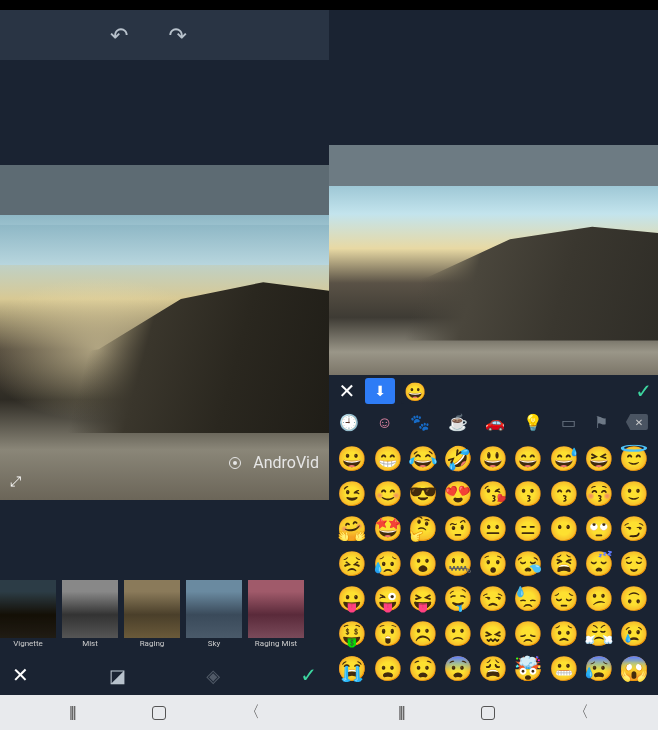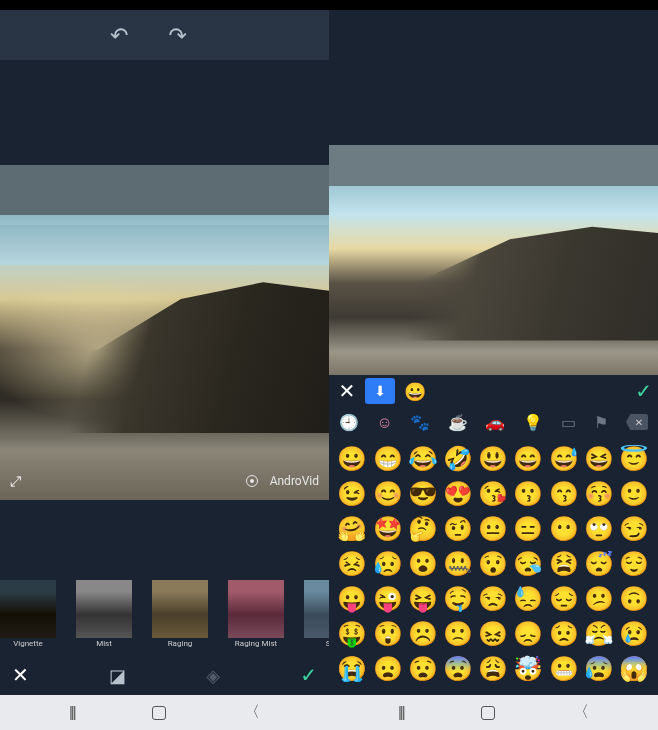--- a/index.html
+++ b/index.html
@@ -82,23 +82,23 @@
     clip-path: polygon(0 60%, 30% 50%, 55% 20%, 80% 10%, 100% 15%, 100% 100%, 0 100%);
   }
   .expand-icon {
     position: absolute;
     bottom: 10px; left: 10px;
     color: #fff;
     font-size: 14px;
   }
   .watermark {
     position: absolute;
-    bottom: 12px; right: 10px;
+    bottom: 28px; right: 10px;
     color: #e6e6e6;
-    font-size: 12px;
+    font-size: 16px;
     display: flex;
     align-items: center;
     gap: 12px;
   }
   .watermark-dot {
     width: 12px; height: 12px;
     border: 1.5px solid #e6e6e6;
     border-radius: 50%;
     position: relative;
   }
@@ -110,21 +110,21 @@
     background: #e6e6e6;
     border-radius: 50%;
   }
 
   .filters-strip {
     position: absolute;
     top: 580px; left: 0;
     width: 329px;
     height: 70px;
     display: flex;
-    gap: 20px;
+    gap: 6px;
     overflow: hidden;
   }
   .filter-thumb {
     width: 56px;
     height: 70px;
     position: relative;
     flex-shrink: 0;
   }
   .filter-img {
     width: 100%;
@@ -334,26 +334,26 @@
       </div>
       <div class="filter-thumb">
         <div class="filter-img f-gray"></div>
         <div class="filter-label">Mist</div>
       </div>
       <div class="filter-thumb">
         <div class="filter-img f-sepia"></div>
         <div class="filter-label">Raging</div>
       </div>
       <div class="filter-thumb">
+        <div class="filter-img f-sky"></div>
+        <div class="filter-label">Sky</div>
+      </div>
+      <div class="filter-thumb">
         <div class="filter-img f-raging"></div>
         <div class="filter-label">Raging Mist</div>
-      </div>
-      <div class="filter-thumb">
-        <div class="filter-img f-sky"></div>
-        <div class="filter-label">Sky</div>
       </div>
     </div>
 
     <div class="bottom-actions-left">
       <span class="x-icon">✕</span>
       <span class="act-icon">◪</span>
       <span class="act-icon dim">◈</span>
       <span class="check-icon">✓</span>
     </div>
   </div>

